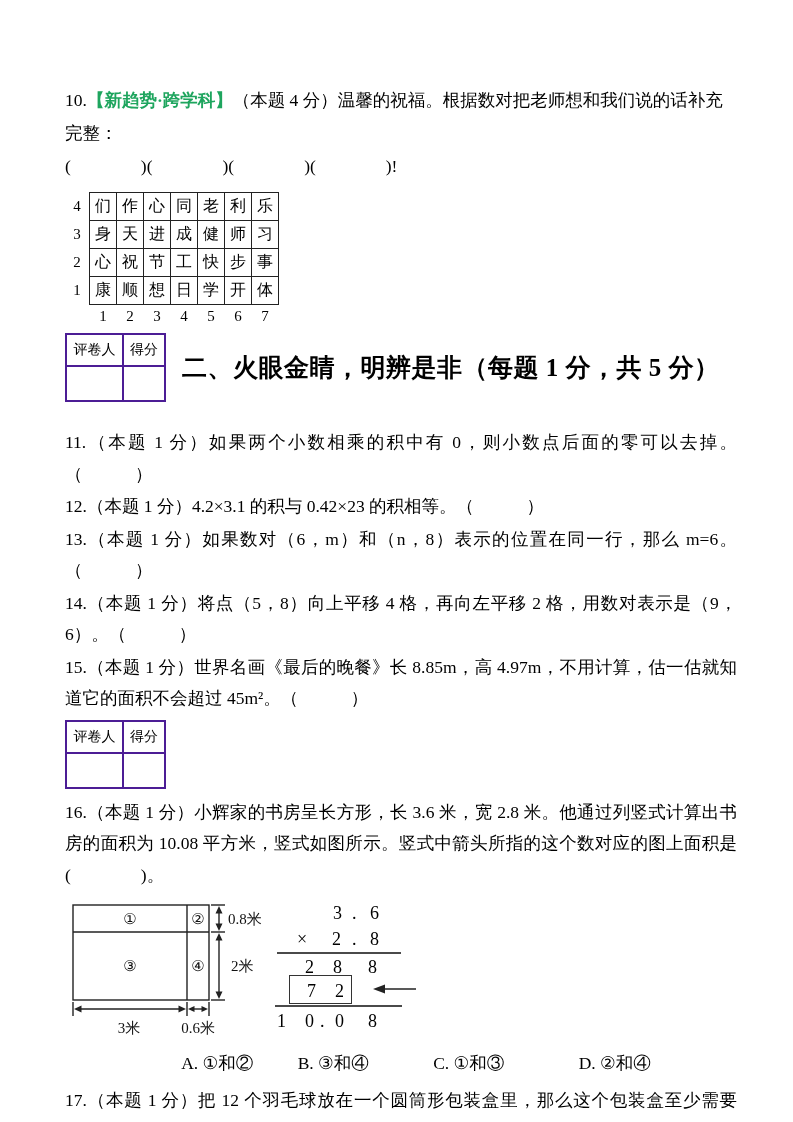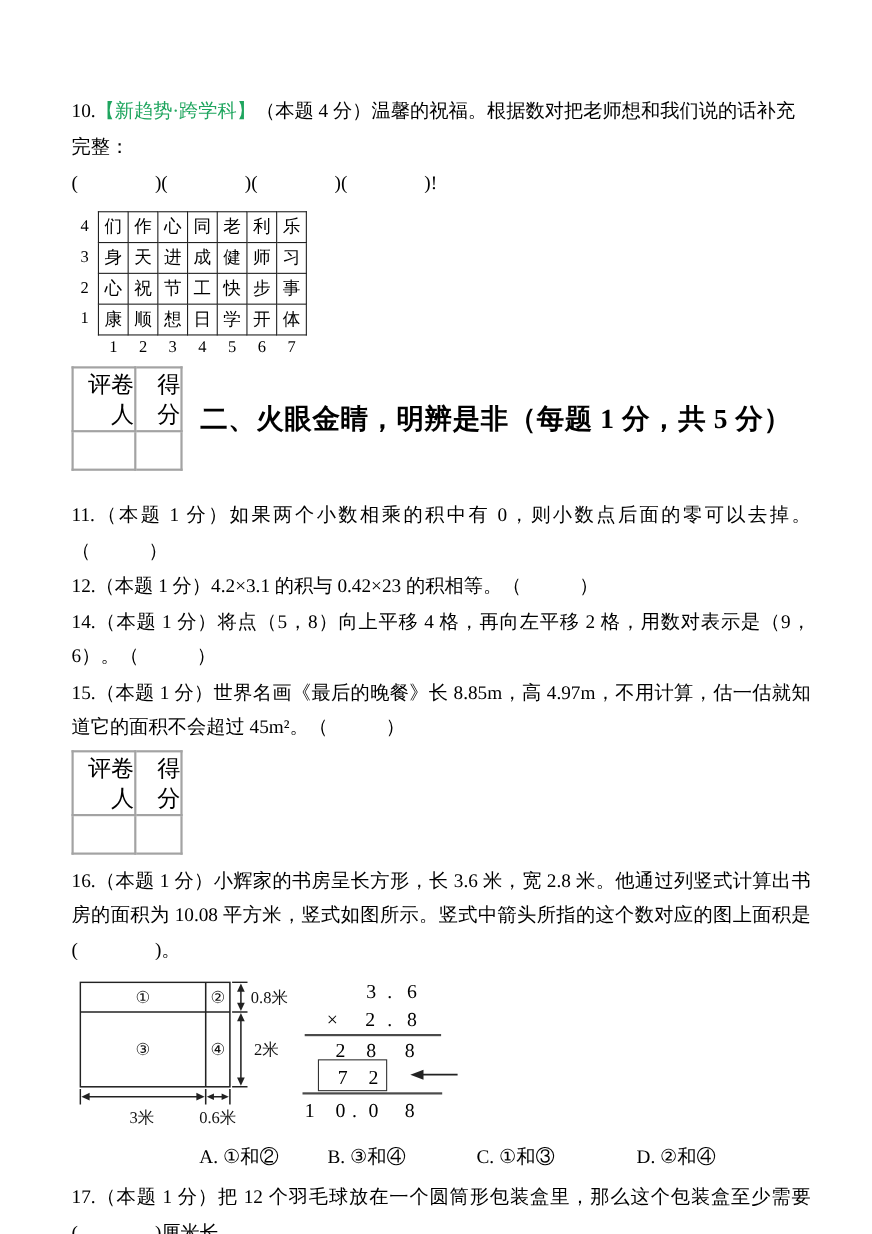--- a/index.html
+++ b/index.html
@@ -6,33 +6,33 @@
   .page {
     width:793px; height:1122px; background:#ffffff; position:relative;
     font-family:"Liberation Serif","DejaVu Serif",serif; color:#000;
     margin:0 auto; overflow:hidden;
   }
   .content { position:absolute; left:65px; top:84px; width:672px; }
 
   .line { min-height:33px; line-height:33px; font-size:17.5px; white-space:pre-wrap; }
   .q { margin:1px 0 1px 0; line-height:31.5px; font-size:17.5px; white-space:pre-wrap; text-align:justify; }
 
-  .green-bold { font-weight:normal; }
+  .green-bold { font-weight:bold; }
 
   
   .chargrid { border-collapse:collapse; margin:9px 0 0 0; }
   .chargrid td { text-align:center; padding:0; }
   .chargrid td.cell { width:26px; height:27px; border:1.5px solid #222; font-size:16px; }
   .chargrid td.rowlab { width:24px; border:none; font-size:15px; }
   .chargrid tr.labels td { border:none; height:23px; font-size:15px; }
 
   
   .trow { display:flex; align-items:center; margin-top:5px; }
   table.score { border-collapse:collapse; }
-  table.score td { border:2px solid #a3a3a3; text-align:right; font-size:21px; padding:0; }
+  table.score td { border:2px solid #4c1d95; text-align:center; font-size:14px; padding:0; }
   table.score tr:first-child td { height:30px; }
   table.score td.blank { height:33px; }
   table.score td.c1 { width:55px; }
   table.score td.c2 { width:40px; }
   .sect { font-size:25px; font-weight:bold; margin:0 0 0 16px; letter-spacing:0.5px; }
 
   .qblock { margin-top:25px; }
 
   
   .figure { position:relative; height:142px; margin-top:8px; }
@@ -132,20 +132,21 @@
           <td class="c2 blank"></td>
         </tr>
       </tbody>
         </table>
       <div class="sect">二、火眼金睛，明辨是非（每题 1 分，共 5 分）</div>
     </div>
 
     <div class="qblock">
       <p class="q">11.（本题 1 分）如果两个小数相乘的积中有 0，则小数点后面的零可以去掉。（　　　）</p>
       <p class="q">12.（本题 1 分）4.2×3.1 的积与 0.42×23 的积相等。（　　　）</p>
+      <p class="q">13.（本题 1 分）如果数对（6，m）和（n，8）表示的位置在同一行，那么 m=6。（　　　）</p>
       <p class="q">14.（本题 1 分）将点（5，8）向上平移 4 格，再向左平移 2 格，用数对表示是（9，6）。（　　　）</p>
       <p class="q">15.（本题 1 分）世界名画《最后的晚餐》长 8.85m，高 4.97m，不用计算，估一估就知道它的面积不会超过 45m²。（　　　）</p>
     </div>
 
     <div class="trow">
       <table class="score">
         <tbody>
             <tr>
           <td class="c1">评卷人</td>
           <td class="c2">得分</td>

